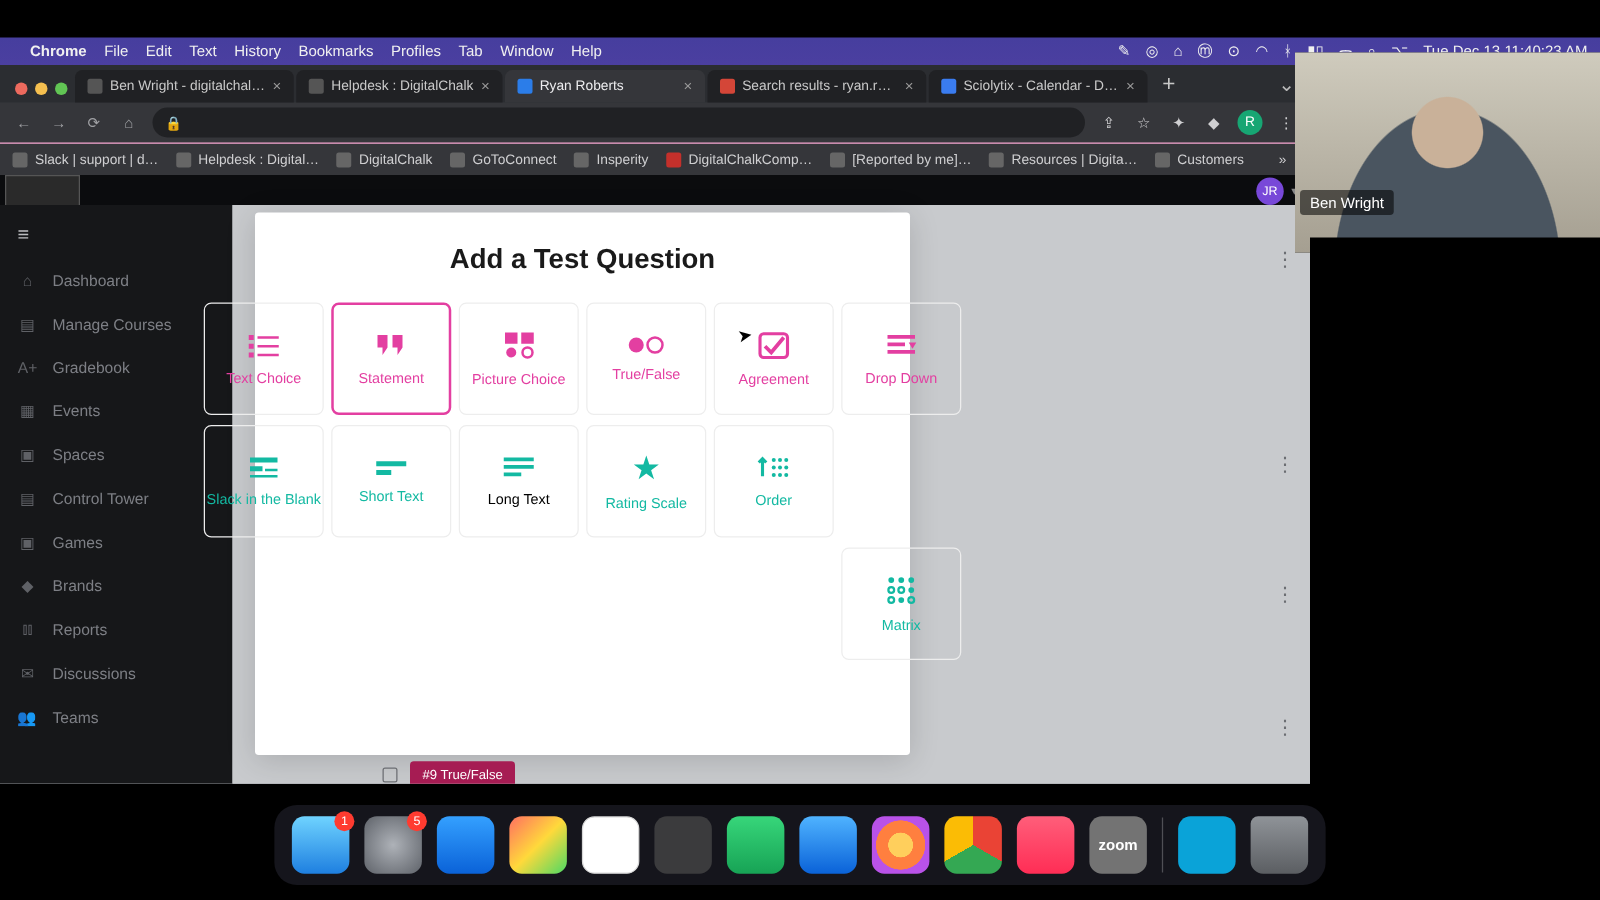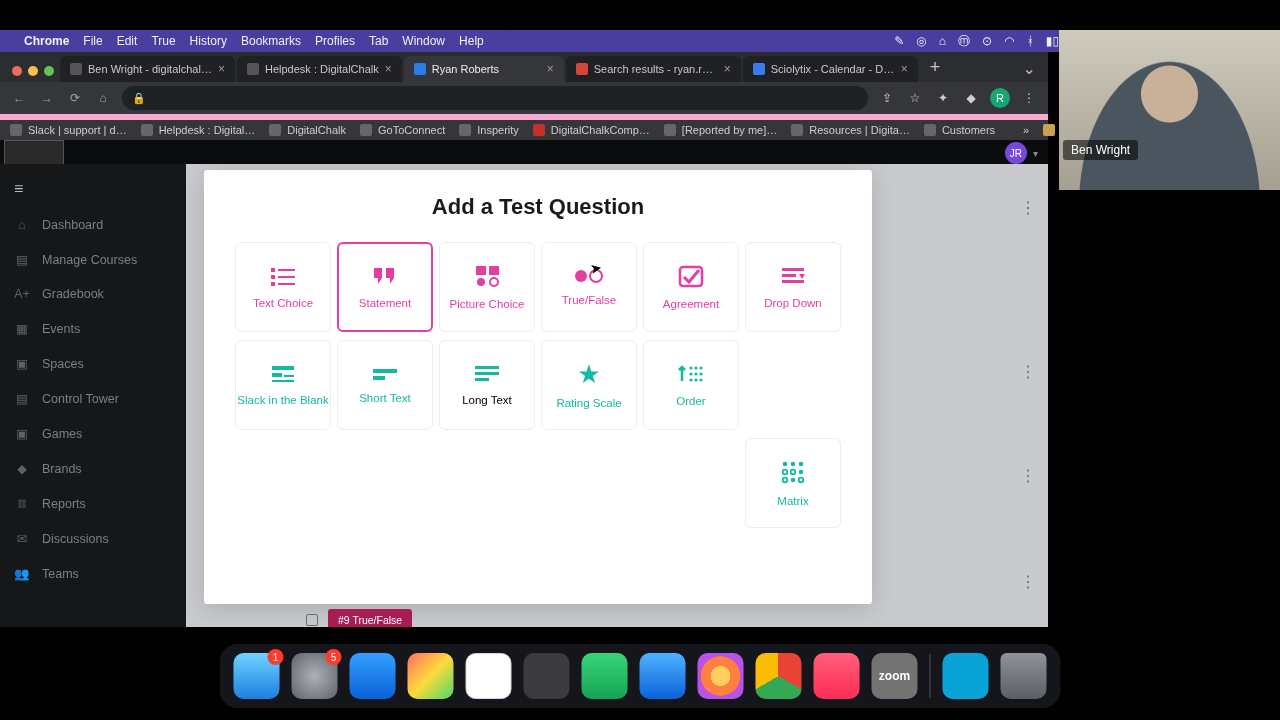--- a/index.html
+++ b/index.html
@@ -30,40 +30,40 @@
   .newtab { color:#c7c7c7; font-size:18px; padding:0 10px 4px; cursor:pointer; }
   .tabstrip .tabdrop { margin-left:auto; color:#bbb; padding:0 12px 4px; }
 
   .toolbar { height:32px; background:#35363a; display:flex; align-items:center; gap:10px; padding:0 10px; color:#cfcfd1; font-size:12px; }
   .toolbar .navbtn { width:18px; text-align:center; color:#9fa0a3; }
   .omnibox { flex:1; height:24px; background:#202124; border-radius:12px; display:flex; align-items:center; padding:0 10px; gap:8px; color:#cfcfd1; }
   .omnibox .lock { font-size:11px; }
   .toolbar .rbtn { width:18px; text-align:center; }
   .avatar { width:20px; height:20px; border-radius:50%; background:#17a673; color:#fff; display:flex; align-items:center; justify-content:center; font-size:11px; }
 
-  .bookmarks { height:26px; background:#35363a; border-top:6px solid #f9a8d4; display:flex; align-items:center; gap:14px; padding:0 10px; color:#cfcfd1; font-size:11px; }
+  .bookmarks { height:26px; background:#35363a; border-top:1px solid #f9a8d4; display:flex; align-items:center; gap:14px; padding:0 10px; color:#cfcfd1; font-size:11px; }
   .bookmarks .bm { display:flex; align-items:center; gap:6px; white-space:nowrap; }
   .bookmarks .bm .fav { width:12px; height:12px; border-radius:2px; background:#666; }
   .bookmarks .spacer { flex:1; }
 
   
   .page { flex:1; display:flex; background:#c9cbcf; position:relative; overflow:hidden; }
   .appheader { position:absolute; top:0; left:0; right:0; height:24px; background:#0b0c0e; display:flex; align-items:center; padding:0 8px; }
   .appheader .thumb { width:60px; height:30px; background:#2a2a2a; position:absolute; top:0; left:4px; border:1px solid #555; }
   .appheader .rightuser { position:absolute; right:10px; top:2px; display:flex; align-items:center; gap:6px; }
   .appheader .rightuser .uavatar{ width:22px; height:22px; border-radius:50%; background:#7848d8; color:#fff; display:flex; align-items:center; justify-content:center; font-size:10px;}
   .appheader .rightuser .caret{ color:#888; font-size:10px;}
 
   .sidebar { width:186px; background:#161719; position:absolute; left:0; top:24px; bottom:0; color:#8c8e93; font-size:12.5px; padding-top:6px; }
   .sidebar .burger { padding:10px 14px; color:#bcbdc0; font-size:16px; }
   .sidebar .item { display:flex; align-items:center; gap:12px; padding:10px 14px; color:#7d7f85; }
   .sidebar .item .ic { width:16px; text-align:center; color:#5f6166; }
 
   .canvas { position:absolute; left:186px; right:0; top:24px; bottom:0; background:#c8cacd; }
-  .modal { position:absolute; left:18px; top:6px; width:668px; height:434px; background:#fff; border-radius:3px; box-shadow:0 4px 24px rgba(0,0,0,.15); padding:24px 10px; }
+  .modal { position:absolute; left:18px; top:6px; width:524px; height:434px; background:#fff; border-radius:3px; box-shadow:0 4px 24px rgba(0,0,0,.15); padding:24px 10px; }
   .modal h1 { text-align:center; font-size:22px; font-weight:600; color:#1a1a1a; margin-bottom:22px; }
   .qgrid { display:grid; grid-template-columns:repeat(6, 96px); justify-content:center; gap:8px 6px; }
   .qcard { width:96px; height:90px; border:1px solid #ededed; border-radius:6px; display:flex; flex-direction:column; align-items:center; justify-content:center; gap:10px; font-size:11.5px; cursor:pointer; }
   .qcard.sel { border:2px solid #e33fa1; }
   .qcard .lbl { text-align:center; line-height:1.1; }
   .pink .lbl { color:#e33fa1; }
   .pink svg, .pink .glyph { color:#e33fa1; fill:#e33fa1; }
   .teal .lbl { color:#13b9a2; }
   .teal svg, .teal .glyph { color:#13b9a2; fill:#13b9a2; }
   .row-center { grid-column: 1 / -1; display:flex; justify-content:flex-end; }
@@ -72,21 +72,21 @@
   .kebab { position:absolute; right:12px; color:#6b6d72; font-size:16px; }
   .k1{top:34px;} .k2{top:198px;} .k3{top:302px;} .k4{top:408px;}
 
   .tagbelow { position:absolute; left:120px; bottom:-4px; display:flex; align-items:center; gap:10px; }
   .tagbelow .chk { width:12px; height:12px; border:1.5px solid #6b6d72; border-radius:2px; }
   .tagpill { background:#a61c53; color:#fff; font-size:10.5px; padding:5px 10px; border-radius:3px 3px 0 0; }
 
   .cursor { position:absolute; left:386px; top:90px; font-size:14px; color:#000; transform:rotate(-10deg); }
 
   
-  .video-overlay { position:absolute; top:30px; right:0; width:221px; height:160px; background:#1b1b1b; }
+  .video-overlay { position:absolute; top:42px; right:0; width:244px; height:160px; background:#1b1b1b; }
   .video-overlay .person { position:absolute; inset:0; background:
      radial-gradient(circle at 50% 40%, #c9b199 0 28px, transparent 29px),
      radial-gradient(ellipse at 50% 110%, #4a5560 0 90px, transparent 91px),
      linear-gradient(#cfcbbd,#a59f91); }
   .video-overlay .namebar { position:absolute; left:4px; top:110px;  background:rgba(0,0,0,.55); color:#fff; font-size:12px; padding:3px 8px; border-radius:3px; }
   .video-bottom { position:absolute; top:190px; right:0; width:232px; bottom:93px; background:#000; }
 
   
   .dock { position:absolute; left:50%; transform:translateX(-50%); bottom:12px; height:64px; padding:6px 14px; background:rgba(60,60,80,.35); border-radius:18px; display:flex; align-items:center; gap:12px; backdrop-filter:blur(4px); }
   .dock .app { width:46px; height:46px; border-radius:10px; position:relative; }
@@ -99,21 +99,21 @@
 
 <div class="screen">
   <div class="black-top"></div>
 
   <div class="menubar">
     <div class="left">
       <span class="apple"></span>
       <b>Chrome</b>
       <span>File</span>
       <span>Edit</span>
-      <span>True</span>
+      <span>Text</span>
       <span>History</span>
       <span>Bookmarks</span>
       <span>Profiles</span>
       <span>Tab</span>
       <span>Window</span>
       <span>Help</span>
     </div>
     <div class="right">
       <span>✎</span>
       <span>◎</span>

